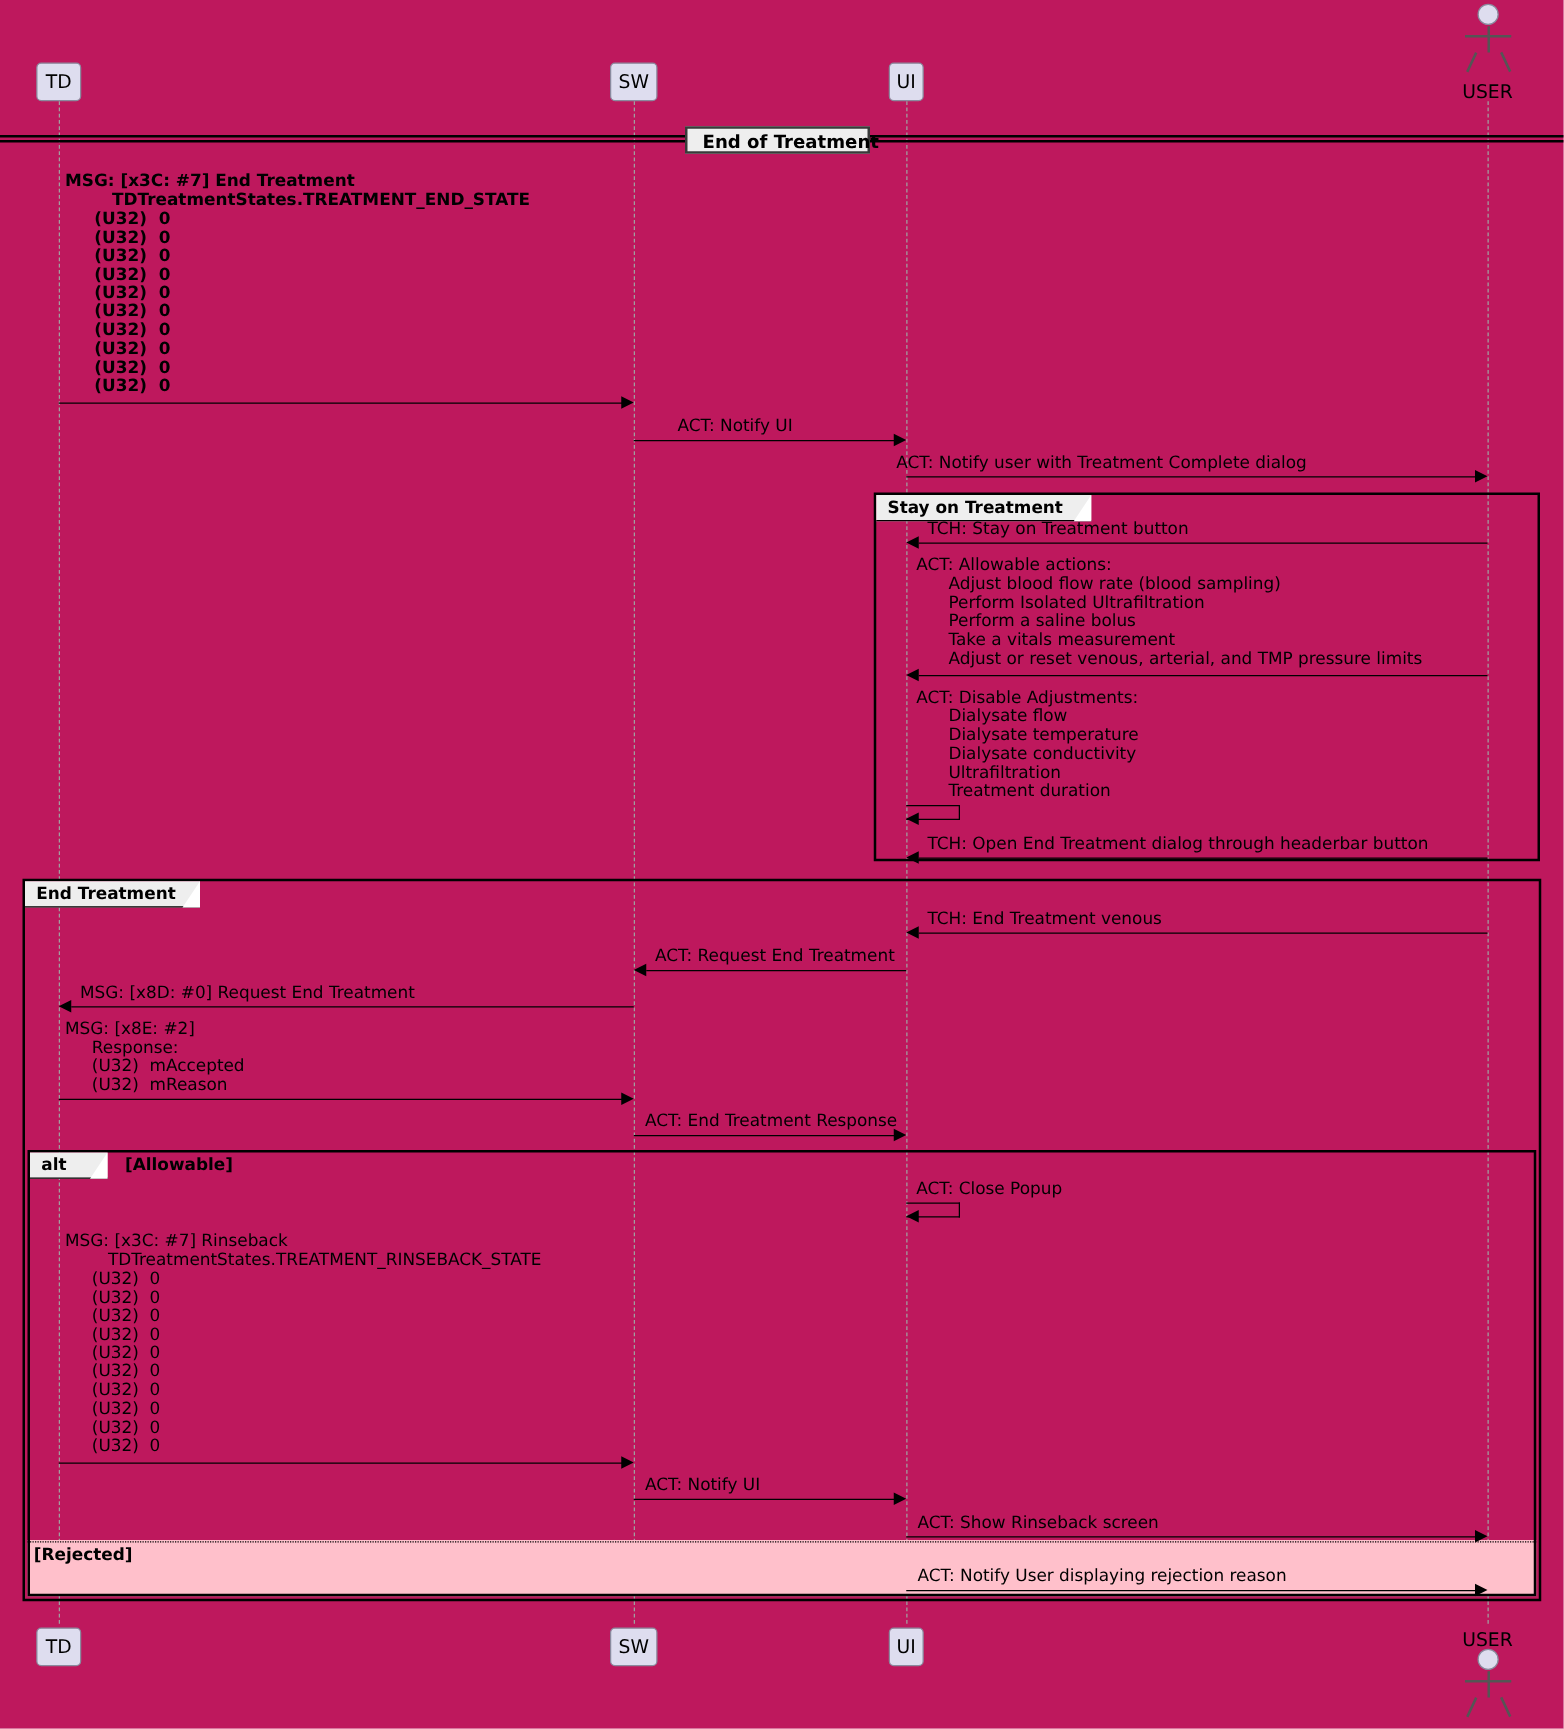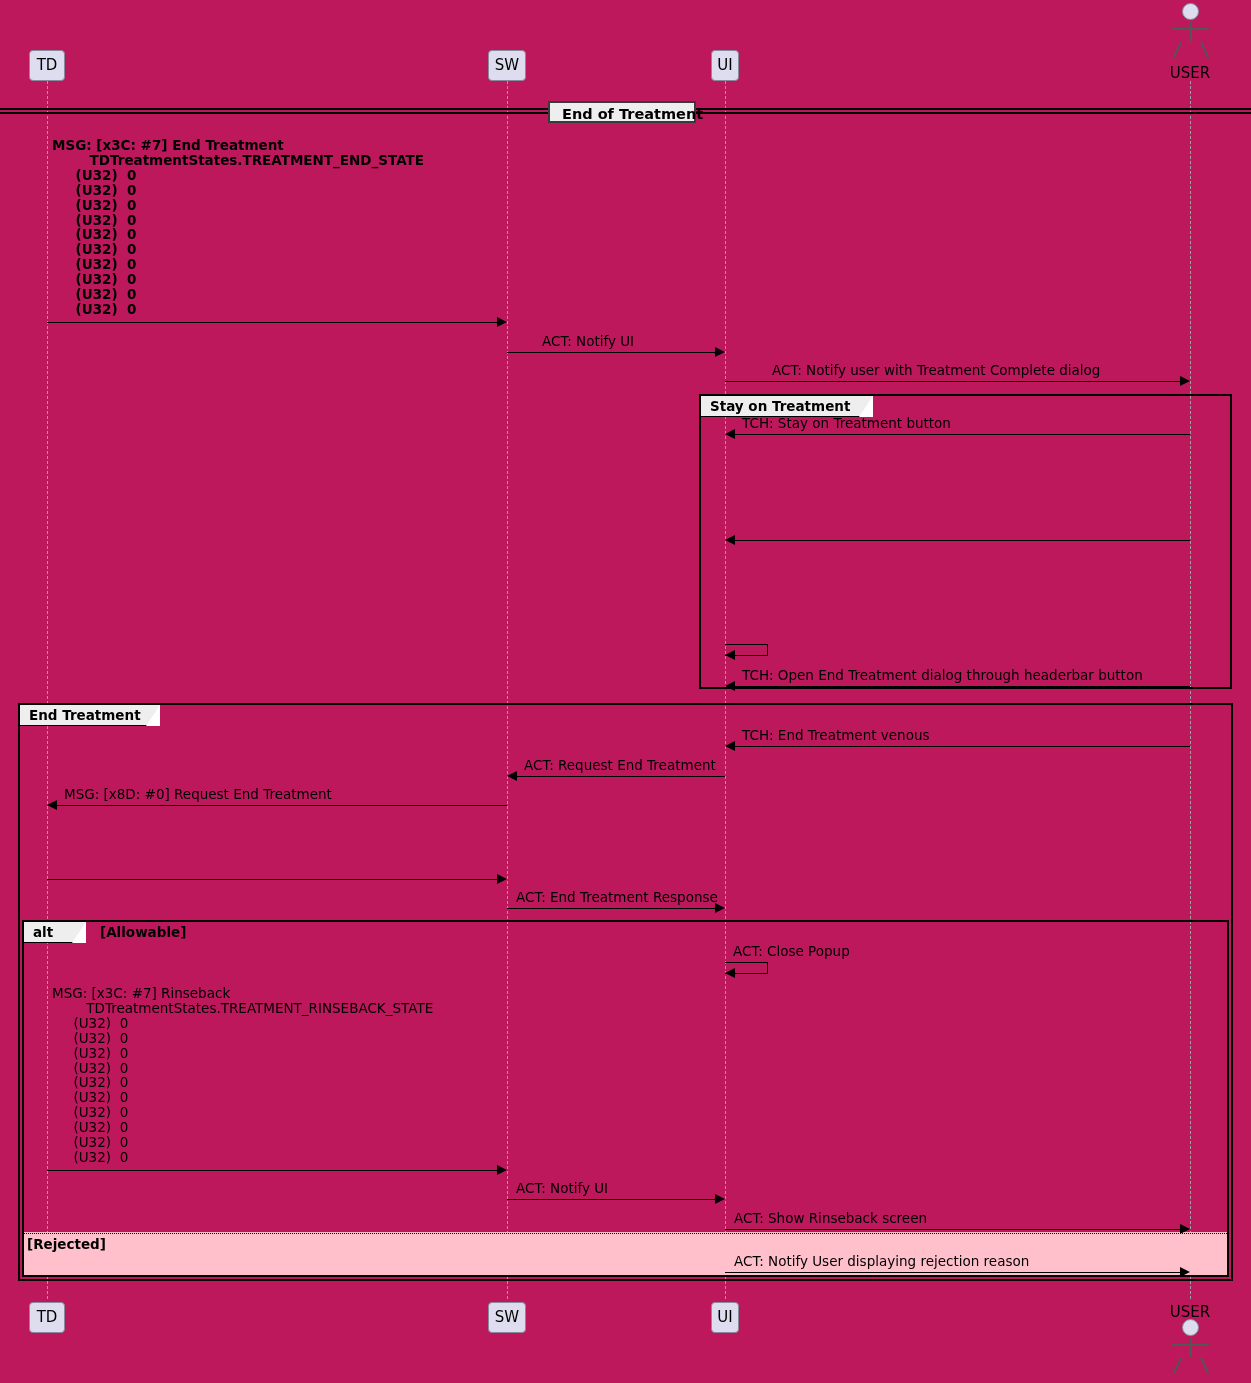--- a/index.html
+++ b/index.html
@@ -240,36 +240,48 @@
      (U32)  0
      (U32)  0
      (U32)  0</div>
   <div class="arrow-line" style="left:47px; top:322px; width:452px;"></div>
   <div class="arrowhead right" style="left:497px; top:317px;"></div>
 
   <div class="msg-label" style="left:542px; top:334px;">ACT: Notify UI</div>
   <div class="arrow-line" style="left:507px; top:352px; width:210px;"></div>
   <div class="arrowhead right" style="left:715px; top:347px;"></div>
 
-  <div class="msg-label" style="left:772px; top:363px;">ACT: Notify user with Treatment Complete dialog</div>
+  <div class="msg-label" style="left:717px; top:363px;">ACT: Notify user with Treatment Complete dialog</div>
   <div class="arrow-line" style="left:725px; top:381px; width:457px;"></div>
   <div class="arrowhead right" style="left:1180px; top:376px;"></div>
 
   <div class="group-frame" style="left:699px; top:394px; width:533px; height:295px;"></div>
   <div class="group-tab" style="left:701px; top:396px; width:172px; border-bottom:1.5px solid #000;">
     <span>Stay on Treatment</span>
   </div>
 
   <div class="msg-label" style="left:742px; top:416px;">TCH: Stay on Treatment button</div>
   <div class="arrow-line" style="left:735px; top:434px; width:455px;"></div>
   <div class="arrowhead left" style="left:725px; top:429px;"></div>
 
+  <div class="msg-block" style="left:733px; top:445px;">ACT: Allowable actions:
+      Adjust blood flow rate (blood sampling)
+      Perform Isolated Ultrafiltration
+      Perform a saline bolus
+      Take a vitals measurement
+      Adjust or reset venous, arterial, and TMP pressure limits</div>
   <div class="arrow-line" style="left:735px; top:540px; width:455px;"></div>
   <div class="arrowhead left" style="left:725px; top:535px;"></div>
 
+  <div class="msg-block" style="left:733px; top:551px;">ACT: Disable Adjustments:
+      Dialysate flow
+      Dialysate temperature
+      Dialysate conductivity
+      Ultrafiltration
+      Treatment duration</div>
   <div class="selfloop" style="left:725px; top:644px; width:43px; height:12px;"></div>
   <div class="arrowhead left" style="left:725px; top:650px;"></div>
 
   <div class="msg-label" style="left:742px; top:668px;">TCH: Open End Treatment dialog through headerbar button</div>
   <div class="arrow-line" style="left:735px; top:686px; width:455px;"></div>
   <div class="arrowhead left" style="left:725px; top:681px;"></div>
 
   <div class="group-frame" style="left:18px; top:703px; width:1215px; height:578px;"></div>
   <div class="group-tab" style="left:20px; top:705px; width:140px; border-bottom:1.5px solid #000;">
     <span>End Treatment</span>
@@ -280,20 +292,24 @@
   <div class="arrowhead left" style="left:725px; top:741px;"></div>
 
   <div class="msg-label" style="left:524px; top:758px;">ACT: Request End Treatment</div>
   <div class="arrow-line" style="left:517px; top:776px; width:208px;"></div>
   <div class="arrowhead left" style="left:507px; top:771px;"></div>
 
   <div class="msg-label" style="left:64px; top:787px;">MSG: [x8D: #0] Request End Treatment</div>
   <div class="arrow-line" style="left:57px; top:805px; width:450px;"></div>
   <div class="arrowhead left" style="left:47px; top:800px;"></div>
 
+  <div class="msg-block" style="left:52px; top:816px;">MSG: [x8E: #2]
+     Response:
+     (U32)  mAccepted
+     (U32)  mReason</div>
   <div class="arrow-line" style="left:47px; top:879px; width:452px;"></div>
   <div class="arrowhead right" style="left:497px; top:874px;"></div>
 
   <div class="msg-label" style="left:516px; top:890px;">ACT: End Treatment Response</div>
   <div class="arrow-line" style="left:507px; top:908px; width:210px;"></div>
   <div class="arrowhead right" style="left:715px; top:903px;"></div>
 
   <div class="alt-region" style="left:22px; top:1232px; width:1207px; height:45px; background:#FFC0CB;"></div>
 
   <div class="group-frame" style="left:22px; top:920px; width:1207px; height:357px;"></div>

